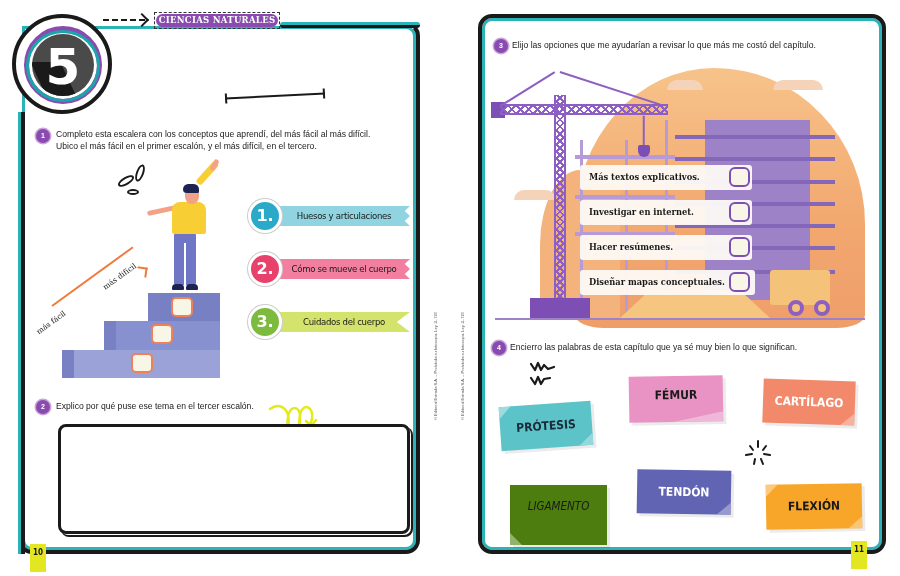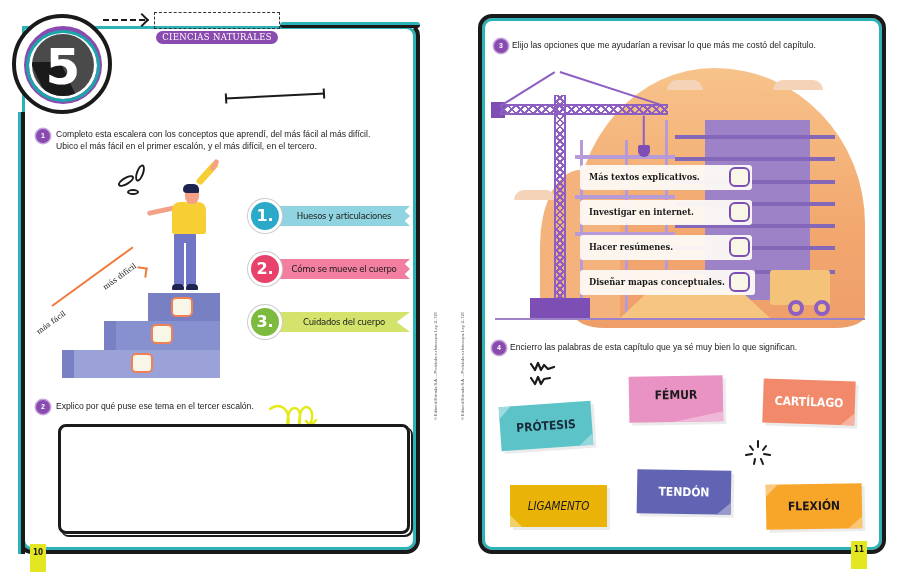--- a/index.html
+++ b/index.html
@@ -31,21 +31,21 @@
   .chapter-badge .disc { position: absolute; left: 16px; top: 16px; width: 62px; height: 62px; border-radius: 50%; background: #4a4a4a; overflow: hidden; }
   .chapter-badge .shadow { position: absolute; left: 10px; top: 28px; width: 30px; height: 50px; background: #1a1a1a; transform: skewX(25deg); }
   .chapter-badge .num { position: absolute; left: 0; top: 4px; width: 62px; text-align: center; font-size: 50px; font-weight: 900; color: #fff; font-family: "DejaVu Sans", sans-serif; }
 
   .subject-arrow { position: absolute; left: 103px; top: 19px; width: 42px; border-top: 2px dashed #1a1a1a; }
   .subject-arrow::after { content: ""; position: absolute; right: -2px; top: -6px; width: 8px; height: 8px; border-right: 2px solid #1a1a1a; border-top: 2px solid #1a1a1a; transform: rotate(45deg); }
   .subject-tag {
     position: absolute; left: 154px; top: 12px; width: 126px; height: 17px;
     border: 1.5px dashed #333; padding: 1px;
   }
-  .subject-tag span { display: block; width: 100%; height: 100%; background: #8a4bb0; color: #fff; border-radius: 8px; font-family: "DejaVu Serif", serif; font-weight: normal; font-size: 8.5px; text-align: center; line-height: 12px; letter-spacing: 0.3px; margin-top: 17px; }
+  .subject-tag span { display: block; width: 100%; height: 100%; background: #8a4bb0; color: #fff; border-radius: 8px; font-family: "DejaVu Serif", serif; font-weight: bold; font-size: 8.5px; text-align: center; line-height: 12px; letter-spacing: 0.3px; }
 
   .chapter-title { position: absolute; left: 117px; top: 37px; font-family: "DejaVu Sans", sans-serif; font-size: 22px; line-height: 26px; font-weight: 500; color: #1a1a1a; letter-spacing: -0.3px; }
   .title-underline { position: absolute; left: 225px; top: 95px; width: 100px; height: 2px; background: #1a1a1a; transform: rotate(-3deg); }
   .title-underline::before, .title-underline::after { content: ""; position: absolute; top: -4px; width: 2px; height: 10px; background: #1a1a1a; }
   .title-underline::before { left: 0; } .title-underline::after { right: 0; }
 
   
   .q-num { position: absolute; width: 14px; height: 14px; border-radius: 50%; background: #8a4bb0; color: #fff; font-size: 7px; font-weight: bold; text-align: center; line-height: 14px; box-shadow: 0 0 0 1.5px #c8a6dc; }
   .q-text { position: absolute; font-size: 8.6px; line-height: 11.5px; color: #1a1a1a; }
 
@@ -296,21 +296,21 @@
   <div class="fold"></div>
 </div>
 <div class="note" style="left:629px; top:376px; width:94px; height:46px; background:#e993c4; transform:rotate(-1deg); color:#1a1a1a; font-size:12px; line-height:38px;">
   <span>FÉMUR</span>
   <div class="fold" style="width:50px; height:10px;"></div>
 </div>
 <div class="note" style="left:763px; top:380px; width:92px; height:44px; background:#f2896a; transform:rotate(2deg); color:#fff; font-size:12px; line-height:44px;">
   <span>CARTÍLAGO</span>
   <div class="fold"></div>
 </div>
-<div class="note" style="left:510px; top:485px; width:97px; height:42px; background:#eab308; color:#1a1a1a; font-size:11.5px; line-height:42px; font-style:italic; font-weight:normal;">
+<div class="note" style="left:510px; top:485px; width:97px; height:60px; background:#4d7c0f; color:#1a1a1a; font-size:11.5px; line-height:42px; font-style:italic; font-weight:normal;">
   <span>LIGAMENTO</span>
   <div class="fold-l" style="top:auto; bottom:0; clip-path:polygon(0 0, 100% 100%, 0 100%);"></div>
 </div>
 <div class="note" style="left:637px; top:470px; width:94px; height:44px; background:#6164b2; transform:rotate(1deg); color:#fff; font-size:12px; line-height:44px;">
   <span>TENDÓN</span>
   <div class="fold"></div>
 </div>
 <div class="note" style="left:766px; top:484px; width:96px; height:45px; background:#f8a62a; transform:rotate(-1deg); color:#1a1a1a; font-size:12px; line-height:45px;">
   <div class="fold-l"></div>
   <span>FLEXIÓN</span>

